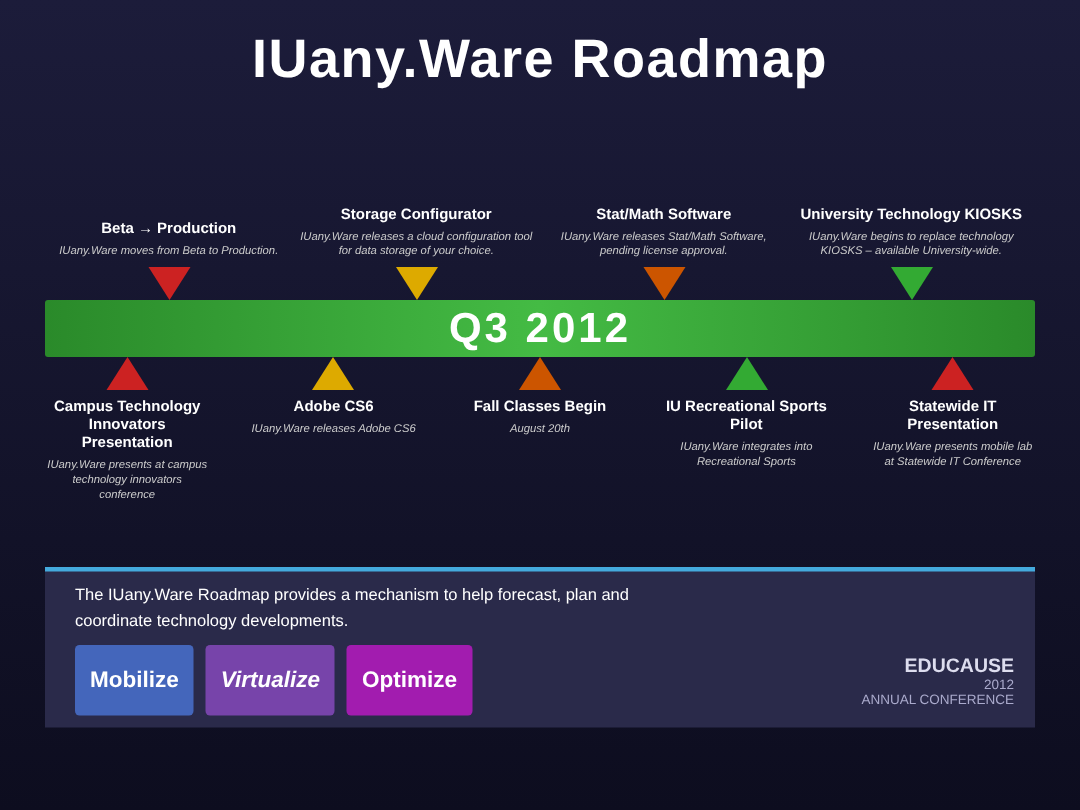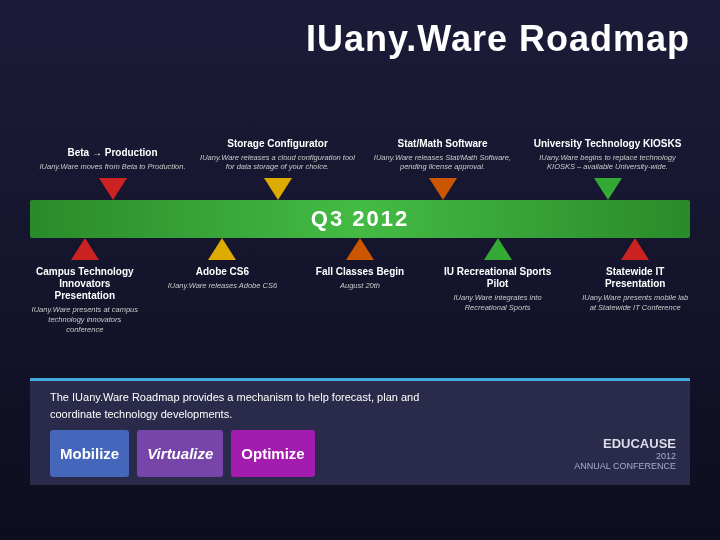--- a/index.html
+++ b/index.html
@@ -11,21 +11,21 @@
       overflow: hidden;
       color: white;
     }
 
     .slide {
       width: 720px;
       height: 540px;
       background: linear-gradient(180deg, #1c1c3a 0%, #0d0d1f 100%);
       display: flex;
       flex-direction: column;
-      align-items: flex-end;
+      align-items: center;
       padding: 18px 30px 12px;
     }
 
     .title {
       font-size: 36px;
       font-weight: bold;
       color: white;
       margin-bottom: 10px;
       letter-spacing: 1px;
     }
@@ -86,21 +86,21 @@
     .arrow-green { border-top-color: #33aa33; }
 
     
     .green-bar {
       width: 100%;
       background: linear-gradient(90deg, #2a8a2a, #44bb44, #2a8a2a);
       height: 38px;
       display: flex;
       align-items: center;
       justify-content: center;
-      font-size: 22px;
+      font-size: 28px;
       font-weight: bold;
       color: white;
       letter-spacing: 2px;
       border-radius: 2px;
       flex-shrink: 0;
     }
 
     
     .timeline-lower {
       width: 100%;

